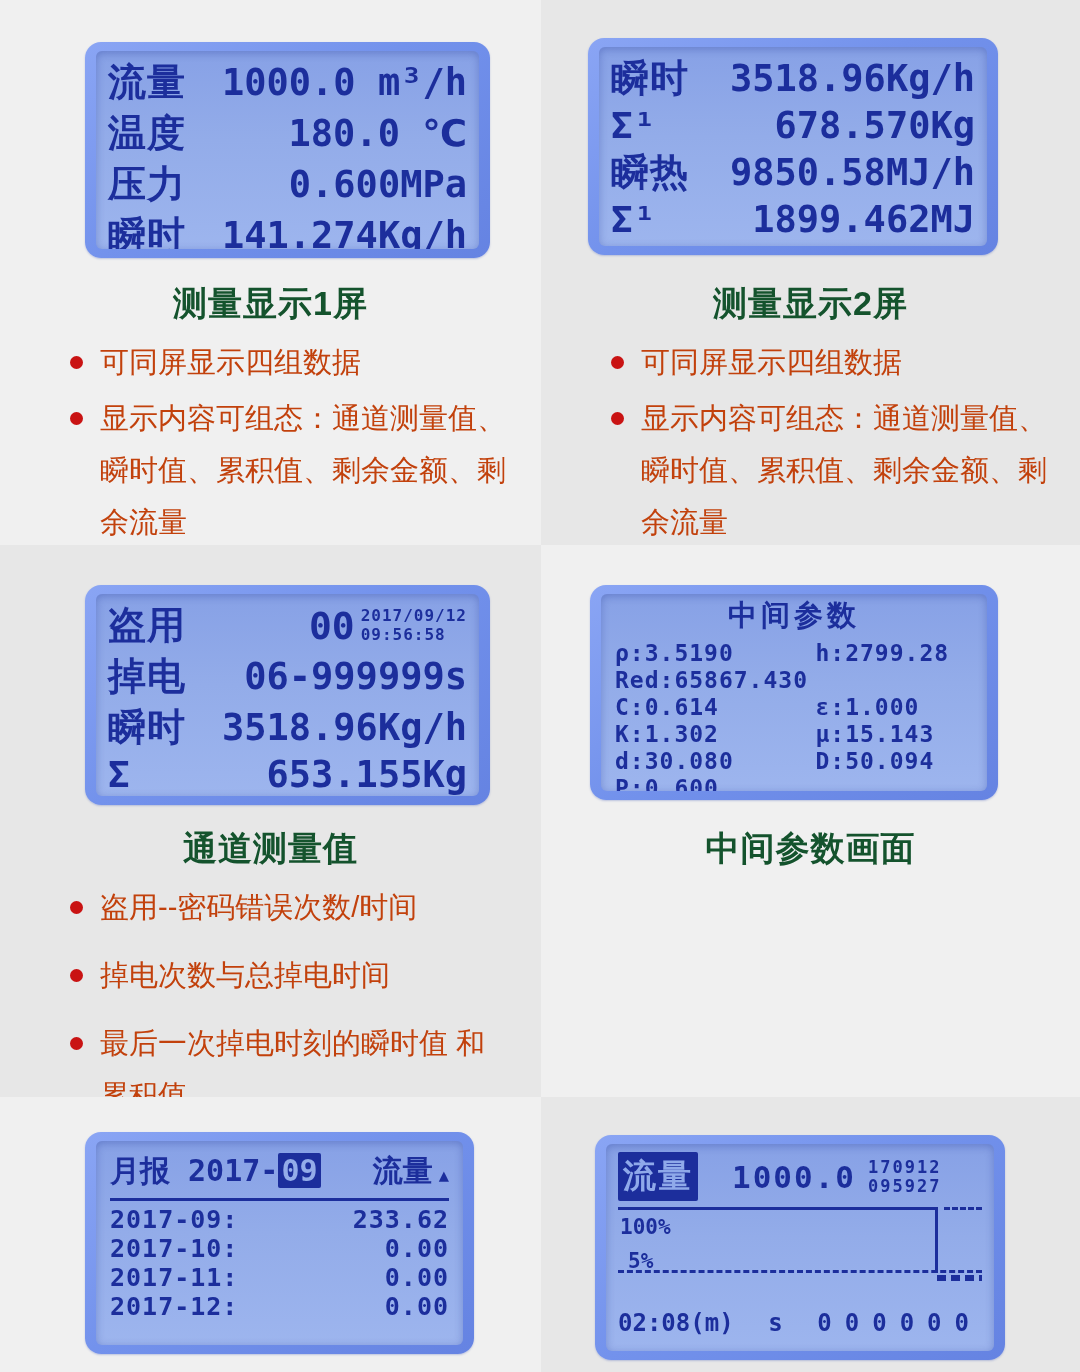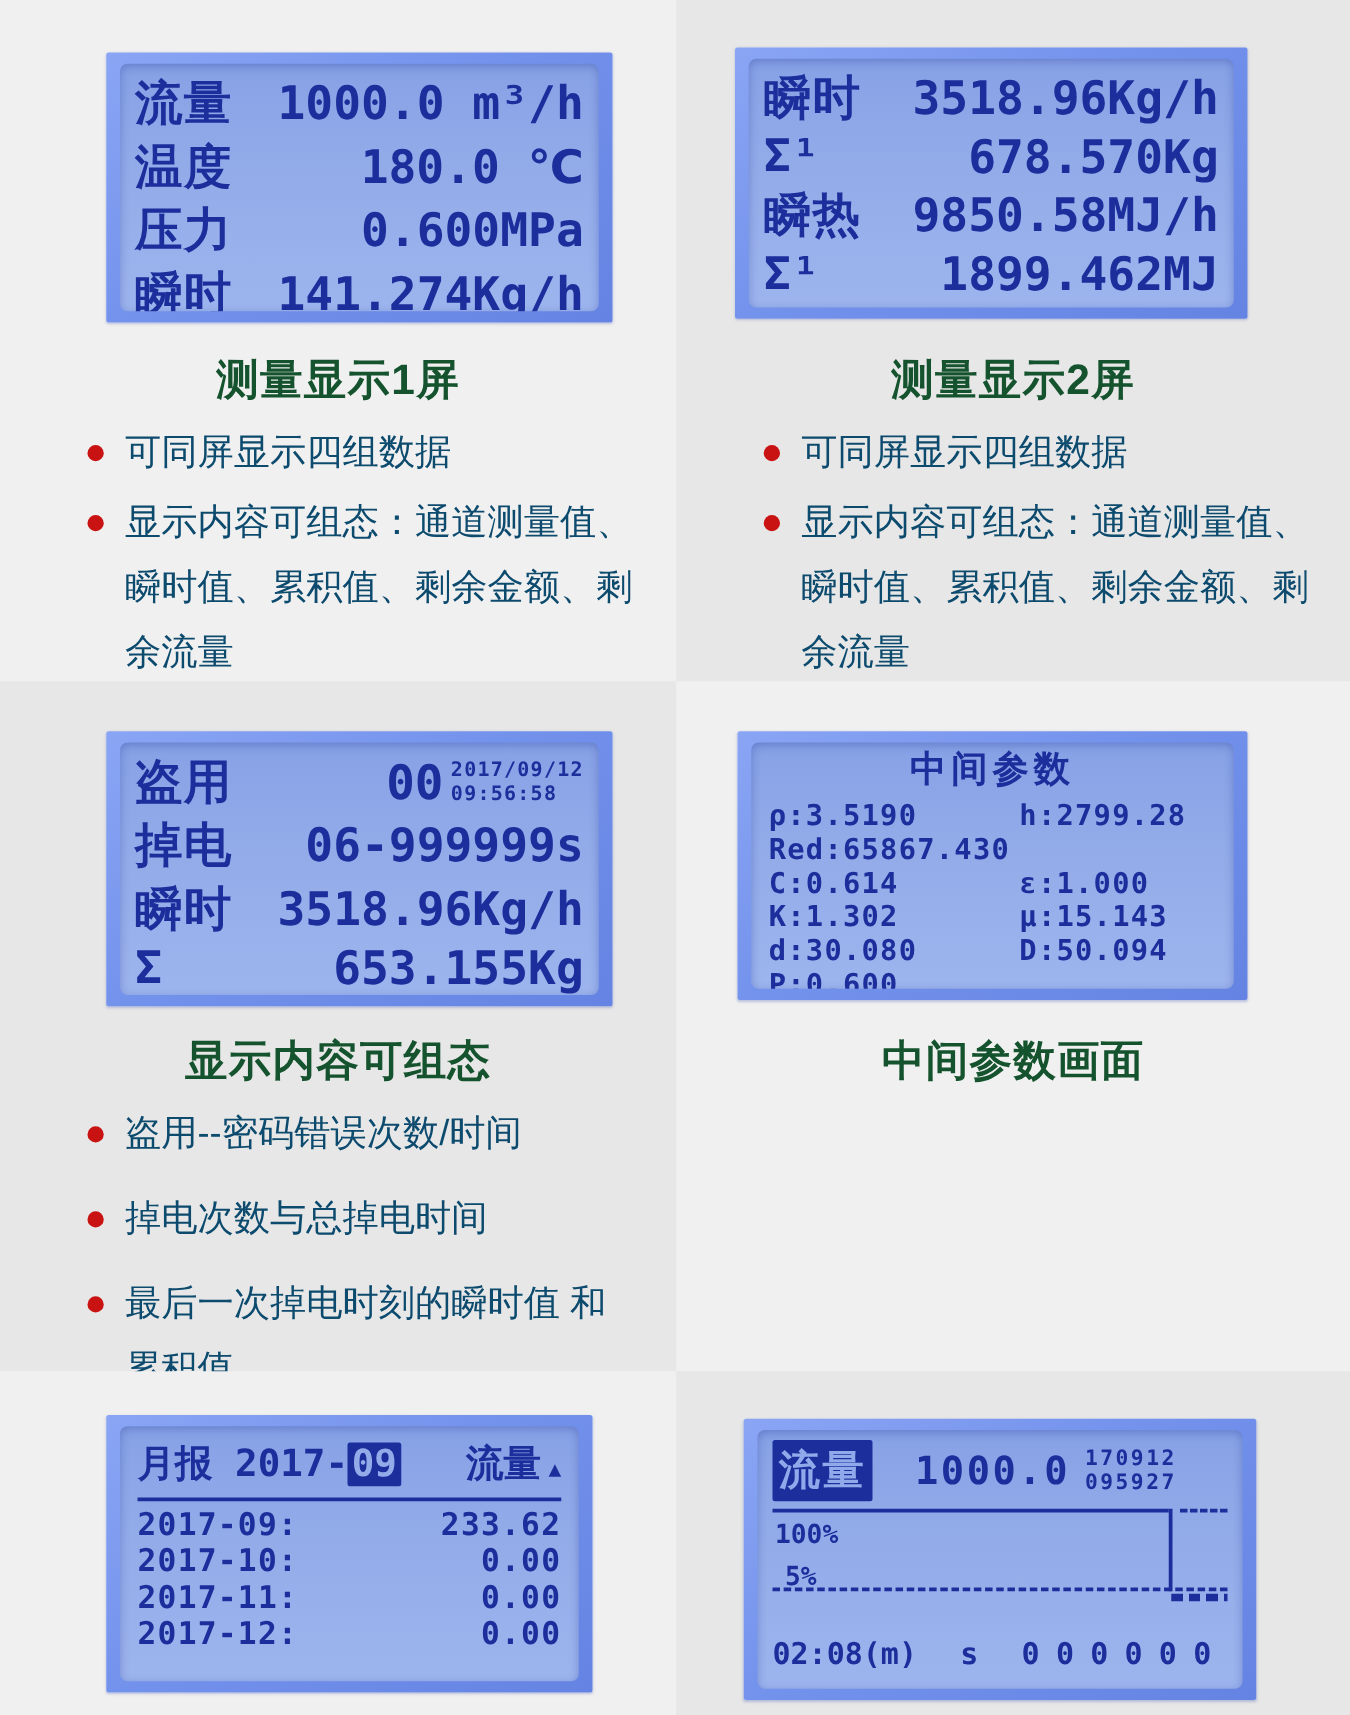--- a/index.html
+++ b/index.html
@@ -9,21 +9,21 @@
   .bg-light{background:#f0f0f0;}
   .bg-dark{background:#e7e7e7;}
   #c1{left:0;top:0;width:541px;height:545px;}
   #c2{left:541px;top:0;width:539px;height:545px;}
   #c3{left:0;top:545px;width:541px;height:552px;}
   #c4{left:541px;top:545px;width:539px;height:552px;}
   #c5{left:0;top:1097px;width:541px;height:275px;}
   #c6{left:541px;top:1097px;width:539px;height:275px;}
 
   
-  .lcd{position:absolute;border-radius:2px;padding:9px 11px;
+  .lcd{position:absolute;border-radius:16px;padding:9px 11px;
        background:linear-gradient(145deg,#8aa5f4 0%,#7392ec 45%,#6583e2 100%);
        box-shadow:0 1px 2px rgba(90,110,190,.35);box-sizing:border-box;}
   .screen{width:100%;height:100%;border-radius:6px;box-sizing:border-box;
        background:linear-gradient(180deg,#87a1e6 0%,#93ace9 45%,#9db5ee 100%);
        box-shadow:inset 0 2px 8px rgba(20,40,140,.30);
        color:#1c2e9c;font-family:"DejaVu Sans Mono","DejaVu Sans",monospace;font-weight:700;
        overflow:hidden;}
   
   .screen-rows{display:flex;flex-direction:column;justify-content:space-around;padding:6px 12px;}
   .lrow{display:flex;justify-content:space-between;align-items:center;}
@@ -59,21 +59,21 @@
   .l6y5{position:absolute;top:42px;left:10px;font-size:21px;}
   .l6base{position:absolute;top:63px;left:0;right:0;border-top:3px dashed #1c2e9c;}
   .l6steps{position:absolute;top:68px;left:87.5%;right:0;height:6px;
            background:repeating-linear-gradient(90deg,#1c2e9c 0 9px,rgba(0,0,0,0) 9px 14px);}
   .l6foot{display:flex;justify-content:space-between;align-items:center;margin-top:14px;font-size:24px;}
   .l6counter{letter-spacing:13px;}
   
   .sec-title{position:absolute;top:281px;left:0;width:100%;margin:0;text-align:center;
              font-size:34px;font-weight:700;color:#14532d;letter-spacing:1px;}
   .bullets{position:absolute;top:336px;left:62px;width:450px;margin:0;padding:0;list-style:none;}
-  .bullets li{position:relative;padding-left:38px;font-size:29px;line-height:52px;color:#0c4a6e;margin-bottom:4px;}
+  .bullets li{position:relative;padding-left:38px;font-size:29px;line-height:52px;color:#c2410c;margin-bottom:4px;}
   .bullets.spread li{margin-bottom:16px;}
   .bullets li .dot{position:absolute;left:8px;top:20px;width:13px;height:13px;border-radius:50%;background:#c91313;}
 </style>
 </head>
 <body>
 
 <div class="page">
 
   <section class="cell bg-light" id="c1">
     <div class="lcd" style="left:85px;top:42px;width:405px;height:216px;">
@@ -151,21 +151,21 @@
         <div class="lrow">
             <span class="llab">瞬时</span>
             <span class="lval">3518.96Kg/h</span>
           </div>
         <div class="lrow">
             <span class="llab sigma-lab">Σ</span>
             <span class="lval">653.155Kg</span>
           </div>
       </div>
     </div>
-    <h2 class="sec-title">显示内容可组态</h2>
+    <h2 class="sec-title">通道测量值</h2>
     <ul class="bullets spread">
       <li><span class="dot"></span><span>盗用--密码错误次数/时间</span></li>
       <li><span class="dot"></span><span>掉电次数与总掉电时间</span></li>
       <li><span class="dot"></span><span>最后一次掉电时刻的瞬时值 和累积值</span></li>
     </ul>
   </section>
 
   <section class="cell bg-light" id="c4">
     <div class="lcd" style="left:49px;top:40px;width:408px;height:215px;">
       <div class="screen l4screen">

